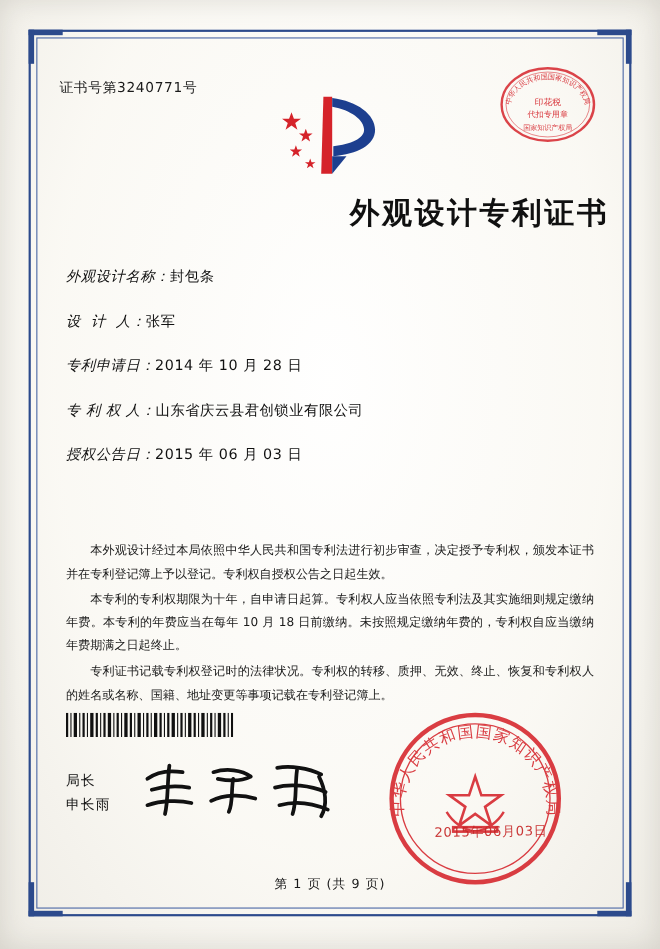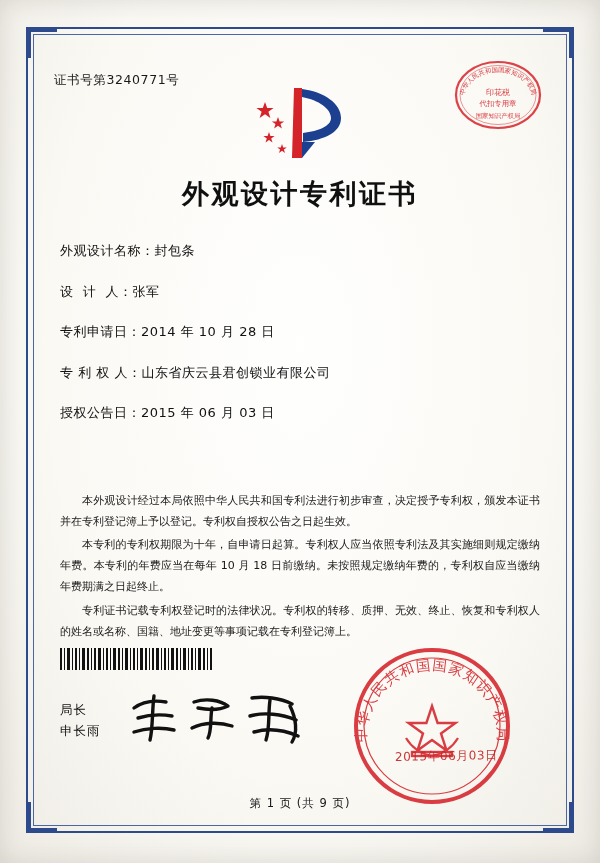--- a/index.html
+++ b/index.html
@@ -97,21 +97,21 @@
     top: 8px;
     width: 92px;
     height: 74px;
   }
 
   .doc-title {
     position: absolute;
     left: 0;
     right: 0;
     top: 126px;
-    text-align: center;
+    text-align: right;
     font-family: "DejaVu Sans", sans-serif;
     font-size: 27px;
     font-weight: bold;
     letter-spacing: 2.5px;
     color: #101010;
   }
 
   .fields {
     position: absolute;
     left: 14px;
@@ -121,20 +121,21 @@
   .field-row {
     display: flex;
     align-items: baseline;
     margin-bottom: 22.5px;
     font-size: 13px;
     color: #111;
   }
   .field-label {
     white-space: pre;
     letter-spacing: 0.5px;
+    font-style: italic;
   }
   .field-value {
     letter-spacing: 0.5px;
   }
   .field-value.mono {
     font-family: "DejaVu Sans", sans-serif;
     letter-spacing: 1px;
   }
 
   .body-text {

